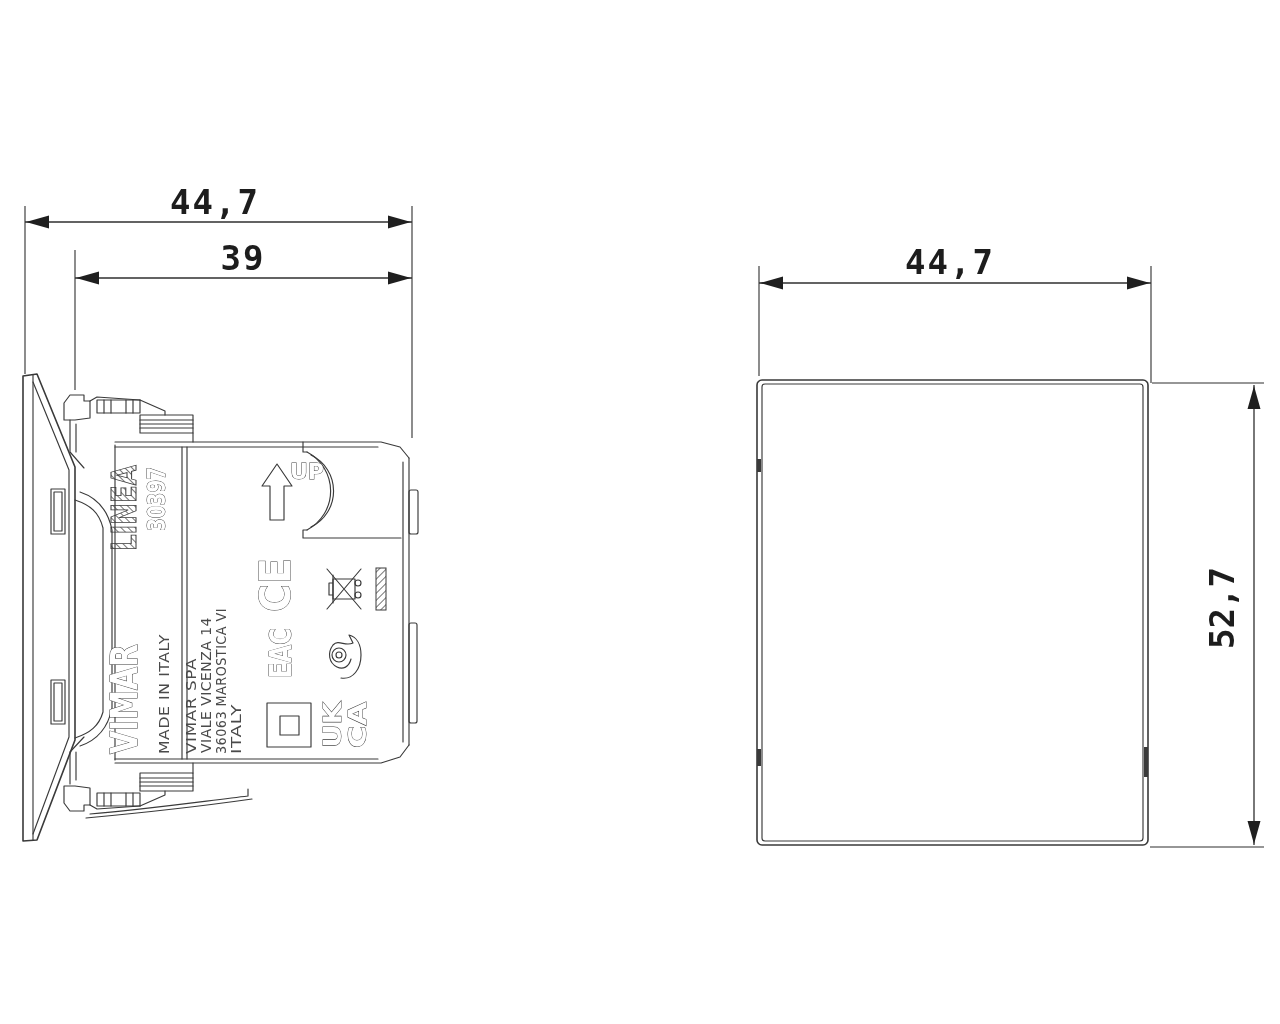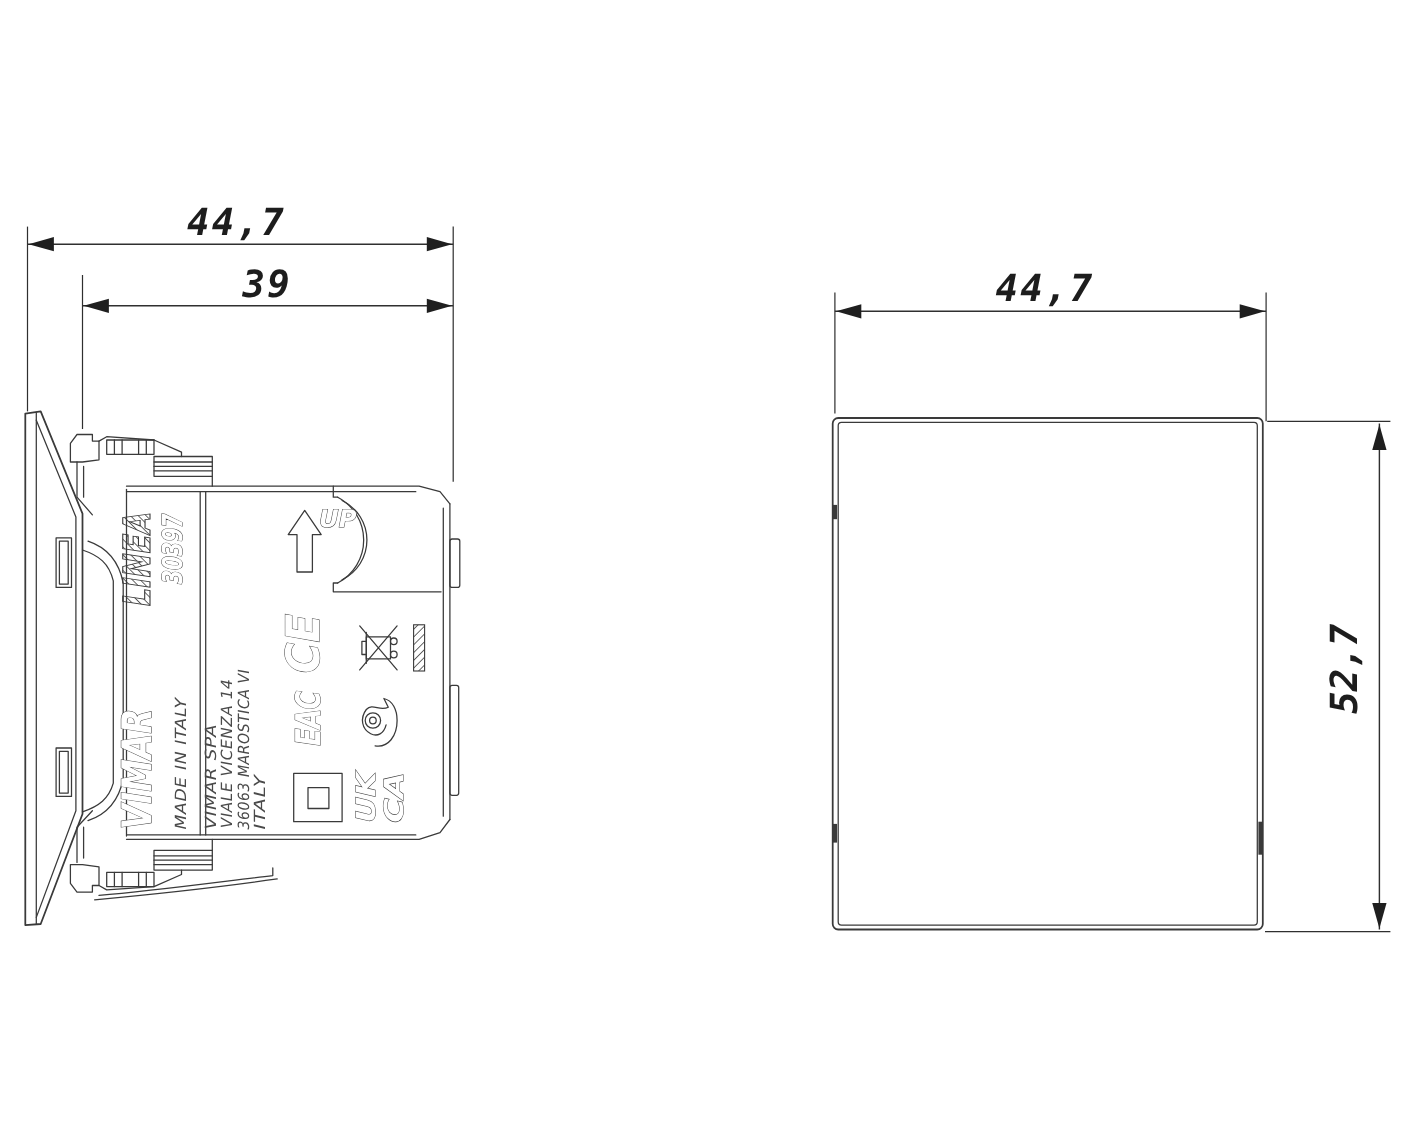--- a/index.html
+++ b/index.html
@@ -1,17 +1,17 @@
 <!DOCTYPE html>
 <html><head>
 <meta charset="utf-8">
 <style>
   html,body{margin:0;padding:0;background:#ffffff;}
   .stage{position:relative;width:1280px;height:1024px;background:#ffffff;overflow:hidden;
-         font-family:"DejaVu Sans", sans-serif;font-style:italic;}
+         font-family:"DejaVu Sans", sans-serif;}
   svg{position:absolute;left:0;top:0;}
   .ln{fill:none;stroke:#3a3a3a;stroke-width:1.15;stroke-linejoin:round;stroke-linecap:round;}
   .ln2{fill:none;stroke:#3a3a3a;stroke-width:1.6;stroke-linejoin:round;}
   .dimline{fill:none;stroke:#2f2f2f;stroke-width:1.3;}
   .extline{fill:none;stroke:#2f2f2f;stroke-width:1.1;}
   .arr{fill:#1f1f1f;stroke:none;}
   .dimtxt{font-family:"DejaVu Sans Mono", monospace;font-weight:bold;font-size:34px;
           fill:#1d1d1d;letter-spacing:2px;}
   .dimtxt-sm{font-family:"DejaVu Sans Mono", monospace;font-weight:bold;font-size:34px;fill:#1d1d1d;}
   .mark-big{font-family:"DejaVu Sans", sans-serif;font-weight:bold;fill:#ffffff;

